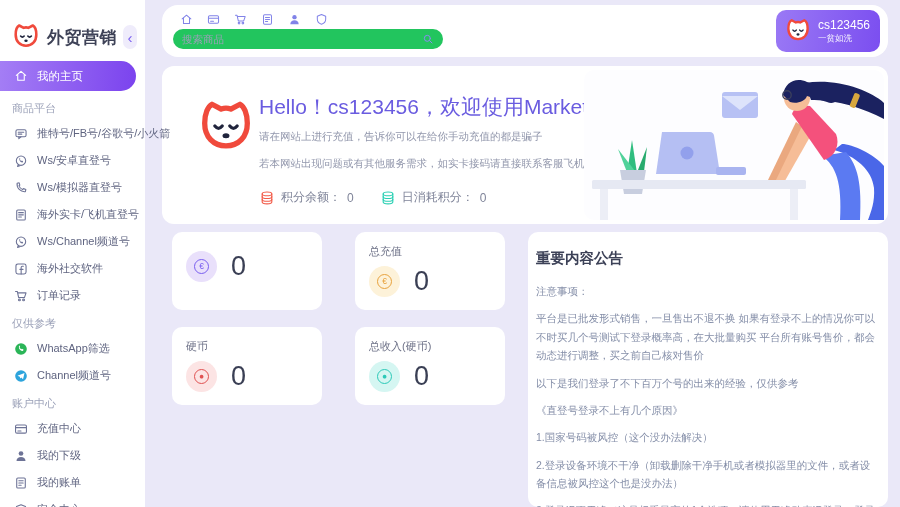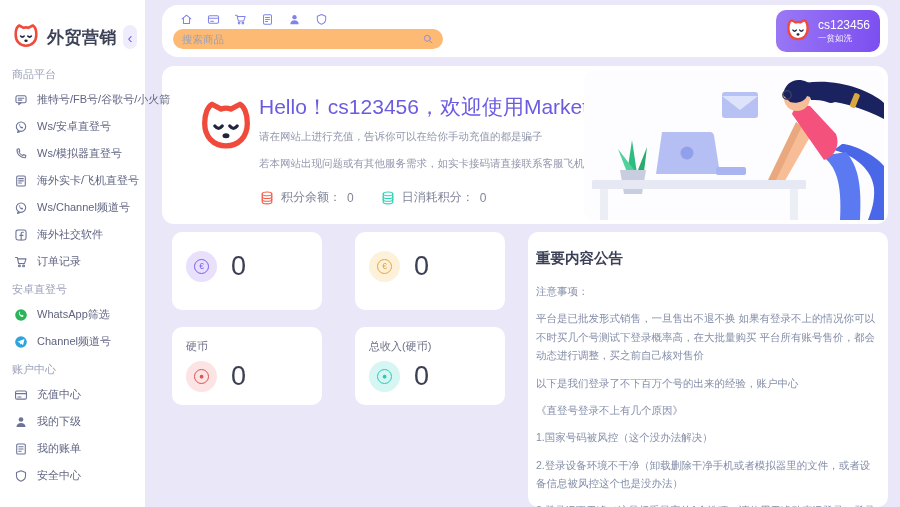--- a/index.html
+++ b/index.html
@@ -17,21 +17,21 @@
   .nav-item .ic{width:14px;height:14px;color:#6d7396;flex:none}
   .nav-item.active{height:30px;margin:1px 9px 3px 0;border-radius:0 17px 17px 0;
     background:linear-gradient(95deg,#a47ef5,#7b43ee);color:#fff;font-size:11.5px}
   .nav-item.active .ic{color:#fff}
   .nav-section{font-size:11px;color:#9ba1b8;padding:7px 0 4px 12px}
   
   .main{position:absolute;left:145px;top:0;right:0;bottom:0;padding:5px 12px 0 17px}
   .topbar{position:relative;height:52px;background:#fff;border-radius:16px;margin-bottom:9px}
   .quick-icons{display:flex;gap:14px;padding:8px 0 0 18px}
   .quick-icons .ic{width:13px;height:13px;color:#8183e8;cursor:pointer}
-  .search{position:absolute;left:11px;top:24px;width:270px;height:19px;background:#fdba74;
+  .search{position:absolute;left:11px;top:24px;width:270px;height:19px;background:#22c55e;
     border-radius:10px;display:flex;align-items:center;padding:10px 9px}
   .search input{border:0;background:none;outline:none;font-size:10.5px;color:#556;flex:1}
   .search input::placeholder{color:#9ba0b8}
   .search .ic{width:12px;height:12px;color:#8a8cf0;flex:none}
   .user-badge{position:absolute;right:8px;top:5px;width:104px;height:42px;border-radius:10px;
     background:linear-gradient(100deg,#9a79f5,#7b4ef0);display:flex;align-items:center;gap:6px;
     padding:0 8px;color:#fff;cursor:pointer;z-index:4}
   .user-badge svg{width:28px;height:28px;flex:none}
   .user-name{font-size:12px;font-weight:400;line-height:1.25}
   .user-tag{font-size:8.5px;opacity:.92}
@@ -174,20 +174,26 @@
 
 <aside class="sidebar">
   <div class="brand">
     <svg>
         <use href="#cat"></use>
       </svg>
     <span class="brand-name">外贸营销</span>
     <span class="collapse">‹</span>
   </div>
 
+  <div class="nav-item active">
+    <svg class="ic">
+        <use href="#i-home"></use>
+      </svg>
+    <span>我的主页</span>
+  </div>
 
   <div class="nav-section">商品平台</div>
   <div class="nav-item">
     <svg class="ic">
         <use href="#i-chat"></use>
       </svg>
     <span>推特号/FB号/谷歌号/小火箭</span>
   </div>
   <div class="nav-item">
     <svg class="ic">
@@ -219,21 +225,21 @@
       </svg>
     <span>海外社交软件</span>
   </div>
   <div class="nav-item">
     <svg class="ic">
         <use href="#i-cart"></use>
       </svg>
     <span>订单记录</span>
   </div>
 
-  <div class="nav-section">安卓直登号</div>
+  <div class="nav-section">仅供参考</div>
   <div class="nav-item">
     <svg class="ic">
         <use href="#i-wa-fill"></use>
       </svg>
     <span>WhatsApp筛选</span>
   </div>
   <div class="nav-item">
     <svg class="ic">
         <use href="#i-tg-fill"></use>
       </svg>
@@ -372,20 +378,21 @@
     <div class="stats-grid">
       <div class="stat-card">
         <div class="stat-row">
           <span class="stat-bubble b1">
               <span class="stat-coin">€</span>
             </span>
           <span class="stat-value">0</span>
         </div>
       </div>
       <div class="stat-card">
+        <div class="stat-label">总充值</div>
         <div class="stat-row">
           <span class="stat-bubble b2">
               <span class="stat-coin">€</span>
             </span>
           <span class="stat-value">0</span>
         </div>
       </div>
       <div class="stat-card">
         <div class="stat-label">硬币</div>
         <div class="stat-row">
@@ -403,21 +410,21 @@
             </span>
           <span class="stat-value">0</span>
         </div>
       </div>
     </div>
 
     <div class="announce">
       <h3>重要内容公告</h3>
       <p>注意事项：</p>
       <p>平台是已批发形式销售，一旦售出不退不换 如果有登录不上的情况你可以不时买几个号测试下登录概率高，在大批量购买 平台所有账号售价，都会动态进行调整，买之前自己核对售价</p>
-      <p>以下是我们登录了不下百万个号的出来的经验，账户中心</p>
+      <p>以下是我们登录了不下百万个号的出来的经验，仅供参考</p>
       <p>《直登号登录不上有几个原因》</p>
       <p>1.国家号码被风控（这个没办法解决）</p>
       <p>2.登录设备环境不干净（卸载删除干净手机或者模拟器里的文件，或者设备信息被风控这个也是没办法）</p>
       <p>3.登录IP不干净（这是权重最高的1个选项，请使用干净动态IP登录，登录概率大大提高）</p>
 
     </div>
   </div>
 </div>
 
 </body></html>

